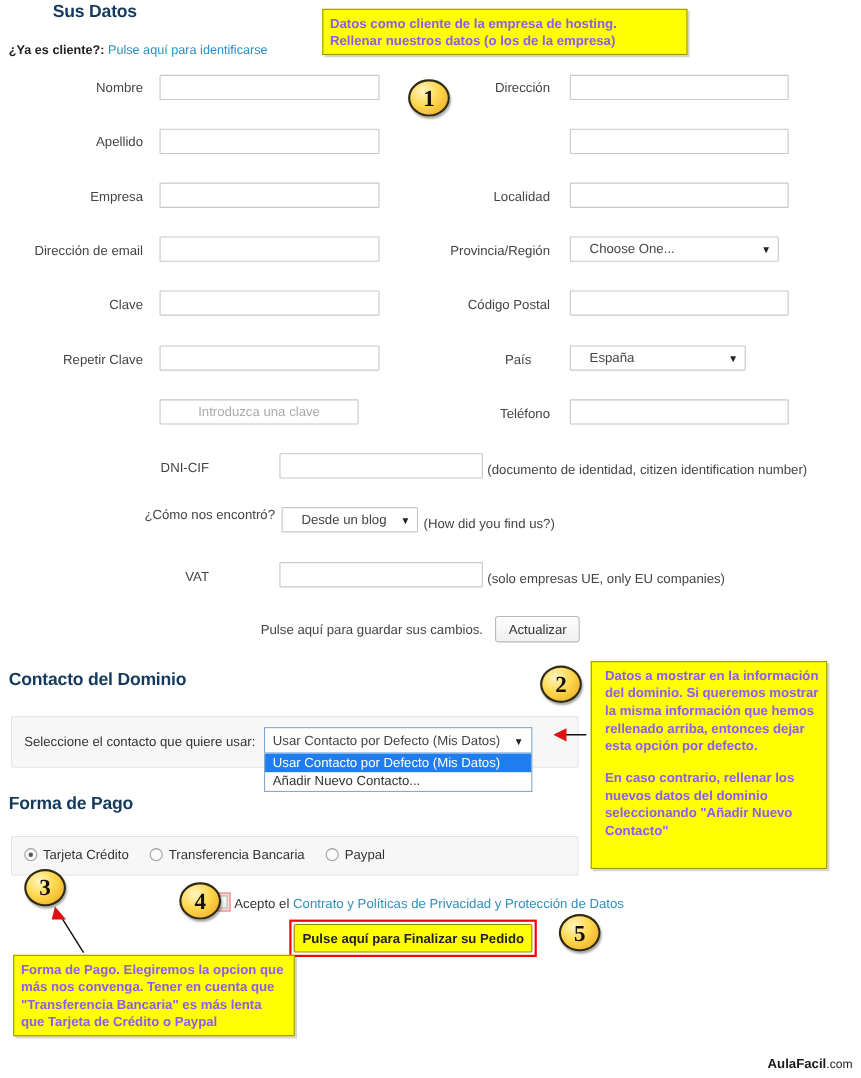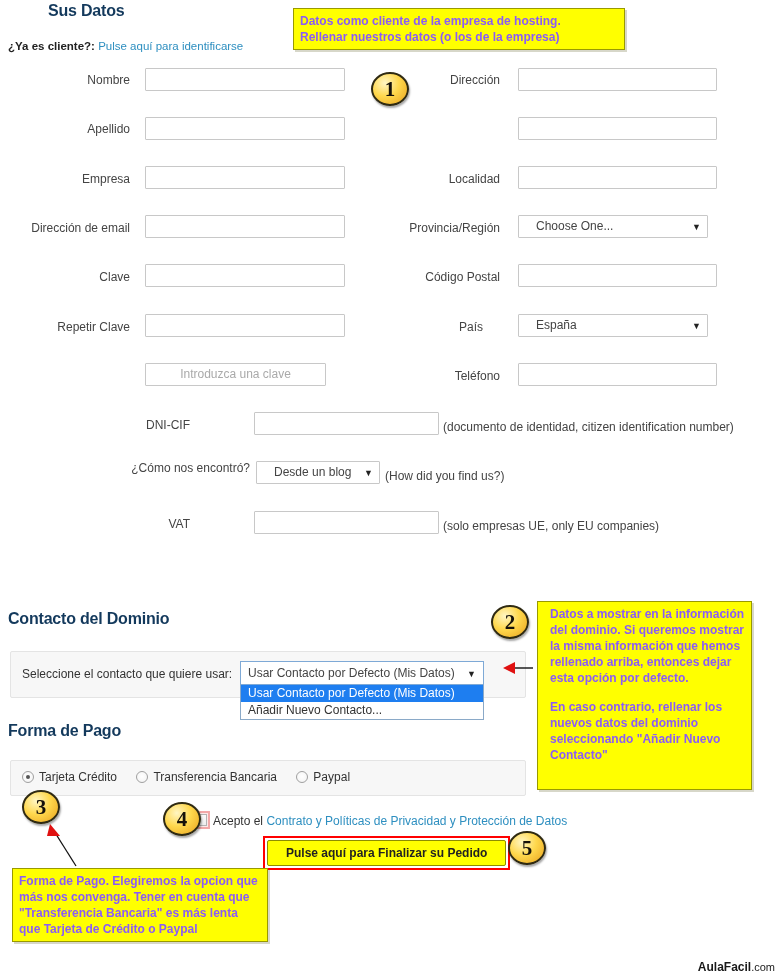--- a/index.html
+++ b/index.html
@@ -223,21 +223,21 @@
     background: #ffffff;
   }
   .finalize {
     display: block;
     background: #ffff00;
     border: 1px solid #8d8d00;
     color: #222222;
     font-family: "Liberation Sans", sans-serif;
     font-size: 12px;
     font-weight: bold;
-    padding: 5px 18px;
+    padding: 5px 7px;
     cursor: pointer;
     border-radius: 2px;
     white-space: nowrap;
   }
 
   
   .note {
     position: absolute;
     background: #ffff00;
     border: 1px solid #999900;
@@ -332,21 +332,21 @@
   <div class="fld-label" style="left:370px; top:221px; width:130px;">Provincia/Región</div>
   <div class="sel" style="left:518px; top:215px; width:190px;">
     <span>Choose One...</span>
     <span class="arrow">▼</span>
   </div>
 
   <div class="fld-label" style="left:370px; top:270px; width:130px;">Código Postal</div>
   <input class="txt" style="left: 518px; top: 264px; width: 199px;" value="">
 
   <div class="fld-label" style="left:353px; top:320px; width:130px;">País</div>
-  <div class="sel" style="left:518px; top:314px; width:190px;">
+  <div class="sel" style="left:518px; top:314px; width:160px;">
     <span>España</span>
     <span class="arrow">▼</span>
   </div>
 
   <div class="fld-label" style="left:370px; top:369px; width:130px;">Teléfono</div>
   <input class="txt" style="left: 518px; top: 363px; width: 199px;" value="">
 
   <div class="fld-label" style="left:60px; top:418px; width:130px;">DNI-CIF</div>
   <input class="txt" style="left: 254px; top: 412px; width: 185px;" value="">
   <div class="hint" style="left:443px; top:420px;">(documento de identidad, citizen identification number)</div>
@@ -355,20 +355,24 @@
   <div class="sel" style="left:256px; top:461px; width:124px;">
     <span>Desde un blog</span>
     <span class="arrow">▼</span>
   </div>
   <div class="hint" style="left:385px; top:469px;">(How did you find us?)</div>
 
   <div class="fld-label" style="left:60px; top:517px; width:130px;">VAT</div>
   <input class="txt" style="left: 254px; top: 511px; width: 185px;" value="">
   <div class="hint" style="left:443px; top:519px;">(solo empresas UE, only EU companies)</div>
 
+  <div class="save-row">
+    <span class="txtlbl">Pulse aquí para guardar sus cambios.</span>
+    <button class="btn-grey">Actualizar</button>
+  </div>
 
   <div class="section-title" style="left:8px; top:610px;">Contacto del Dominio</div>
 
   <div class="panel" style="left:10px; top:651px; width:516px; height:47px;"></div>
 
   <div style="position:absolute; left:22px; top:667px; font-size:12px; color:#333333; white-space:nowrap;">Seleccione el contacto que quiere usar:</div>
 
   <div class="sel-open">
     <span>Usar Contacto por Defecto (Mis Datos)</span>
     <span class="arrow">▼</span>

